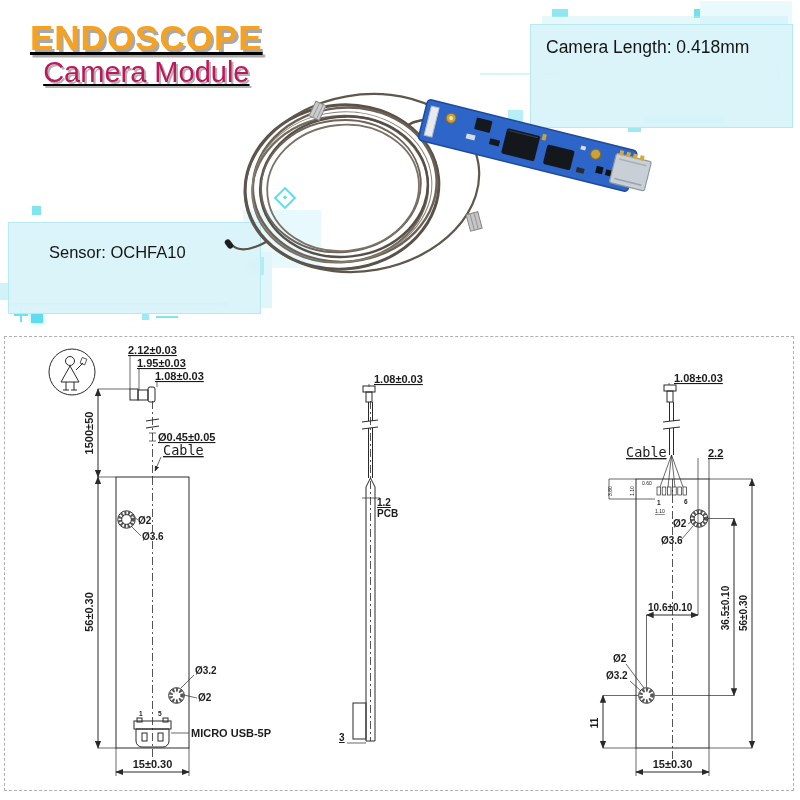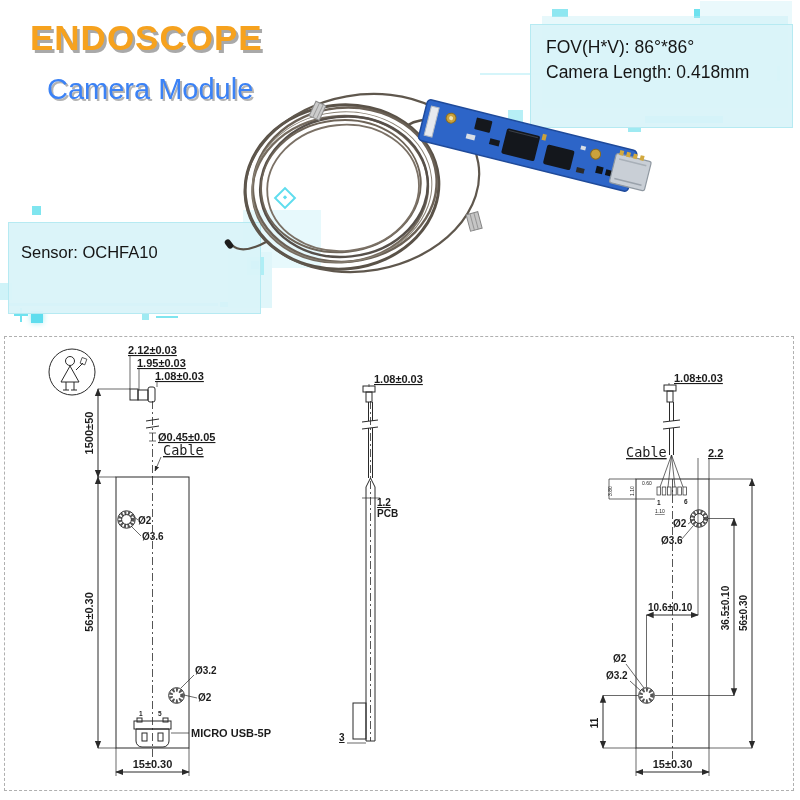--- a/index.html
+++ b/index.html
@@ -1,31 +1,31 @@
 <!DOCTYPE html>
 <html><head>
 <meta charset="utf-8">
 <style>
   html,body{margin:0;padding:0;}
   body{width:800px;height:800px;position:relative;background:#ffffff;overflow:hidden;
        font-family:"Liberation Sans",sans-serif;}
   .abs{position:absolute;}
   
-  #brand{left:30px;top:20px;z-index:5;}
+  #brand{left:30px;top:20px;z-index:5;text-decoration:underline;}
   #brand .title{font-size:35px;font-weight:bold;letter-spacing:1px;color:#F6A21E;
     text-shadow:2.5px 2.5px 0 #a9a9a9;line-height:36px;margin:0;}
-  #brand .subtitle{font-size:29px;color:#3b82f6;text-shadow:2px 2px 0 #b3b3b3;
-    line-height:32px;margin:17px;font-weight:400;text-align:center;}
+  #brand .subtitle{font-size:29px;color:#be185d;text-shadow:2px 2px 0 #b3b3b3;
+    line-height:32px;margin:0;font-weight:400;text-align:center;}
   
   .callout{background:rgba(218,244,249,0.96);border:1px solid #b6eaf2;z-index:2;
     color:#151515;box-shadow:0 0 0 0 transparent;}
   #spec-box{left:530px;top:24px;width:246px;height:92px;padding:10px 0 0 15px;}
   #spec-box div{font-size:17.5px;line-height:25px;}
   #info-box{left:8px;top:222px;width:239px;height:76px;padding:14px 0 0 12px;}
-  #info-box div{font-size:16.5px;line-height:31px;}
+  #info-box div{font-size:16.5px;line-height:31px;margin-left:28px;}
   .ghost{background:rgba(196,238,246,0.40);z-index:1;}
   .deco{z-index:1;}
   
   #deco-plus{left:14px;top:308px;width:14px;height:14px;z-index:2;}
   #deco-plus::before,#deco-plus::after{content:"";position:absolute;background:#6FE2EF;}
   #deco-plus::before{left:6px;top:0;width:2px;height:14px;}
   #deco-plus::after{left:0;top:6px;width:14px;height:2px;}
   #deco-diamond{left:277px;top:190px;width:12px;height:12px;border:2px solid #5FDDEE;
     transform:rotate(45deg);z-index:2;}
   #deco-diamond i{position:absolute;left:4px;top:4px;width:3px;height:3px;background:#5FDDEE;}
@@ -76,21 +76,20 @@
 <div id="deco-diamond" class="abs">
     <i></i>
   </div>
 
 <div id="brand" class="abs">
   <p class="title">ENDOSCOPE</p>
   <p class="subtitle">Camera Module</p>
 </div>
 
 <div id="spec-box" class="abs callout">
-  <div>FOV(H*V): 86°*86°</div>
   <div>Camera Length: 0.418mm</div>
 </div>
 <div id="info-box" class="abs callout">
   <div>Sensor: OCHFA10</div>
 </div>
 
 <div id="photo" class="abs">
 <svg width="445" height="240" viewBox="0 0 445 240">
   <g transform="rotate(-6 130 104)">
     <ellipse cx="130" cy="104" rx="97" ry="82" stroke="#5a5248" stroke-width="3" fill="none"></ellipse>

